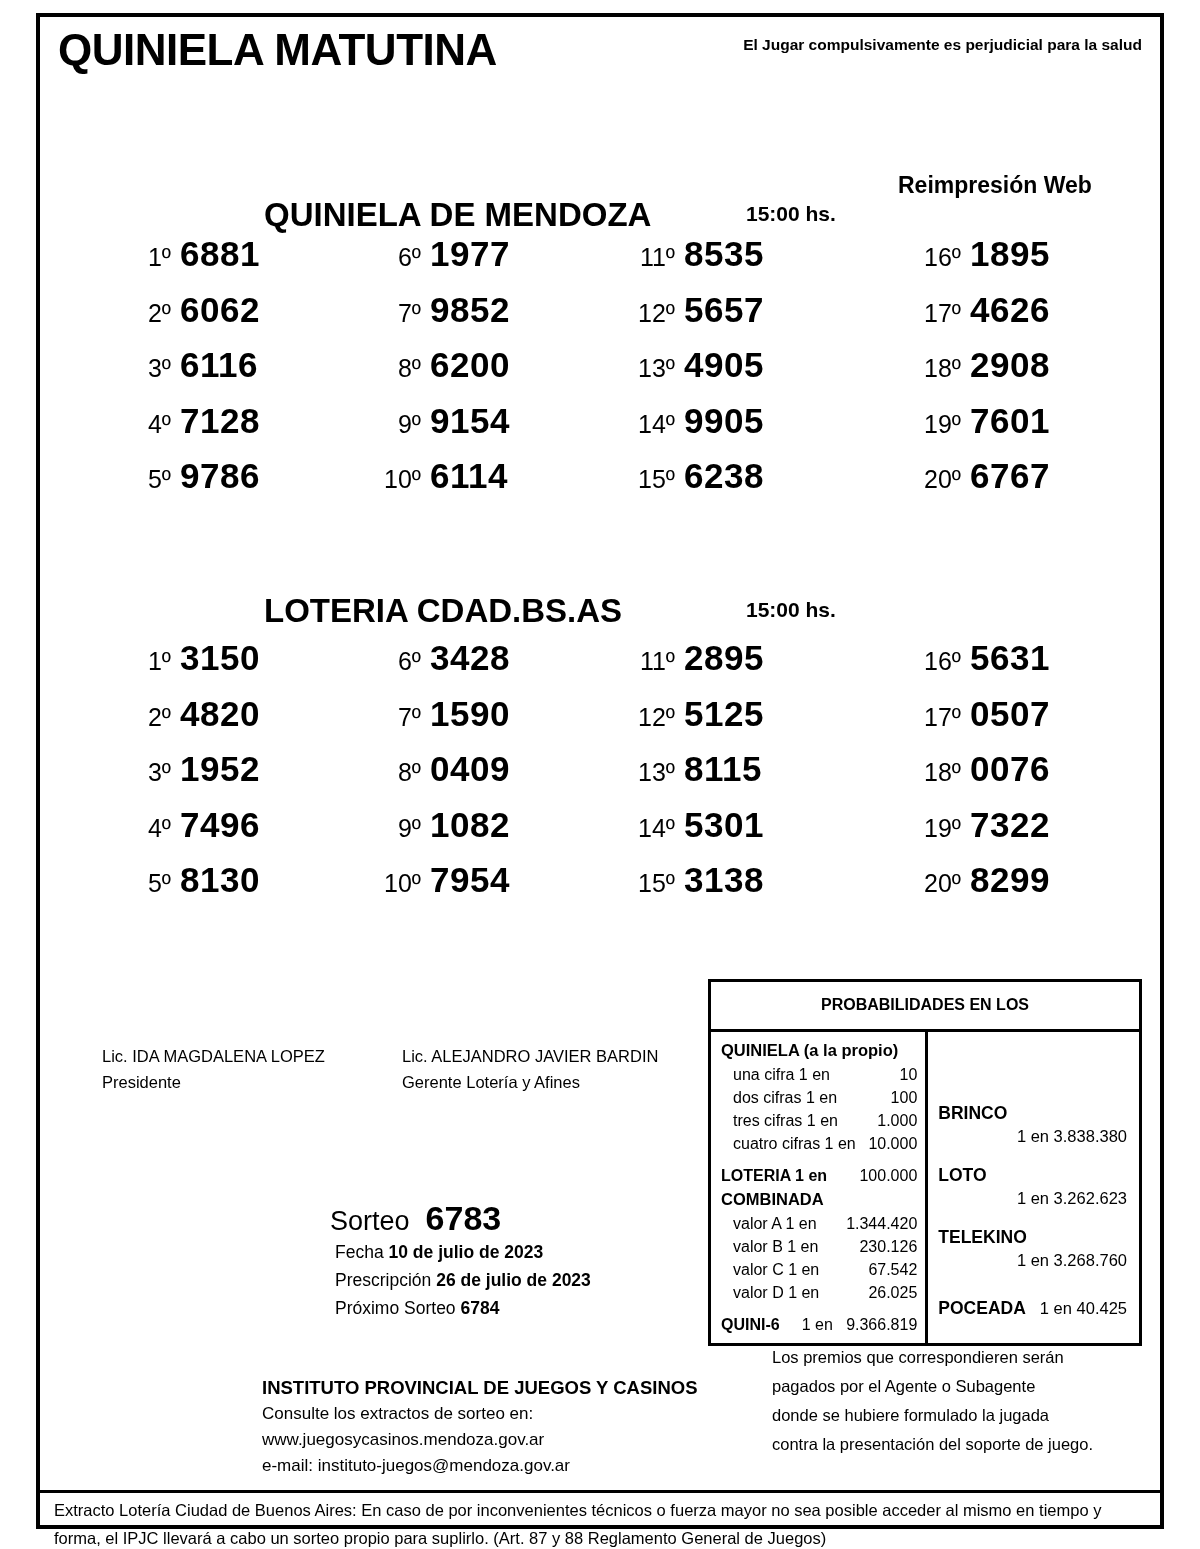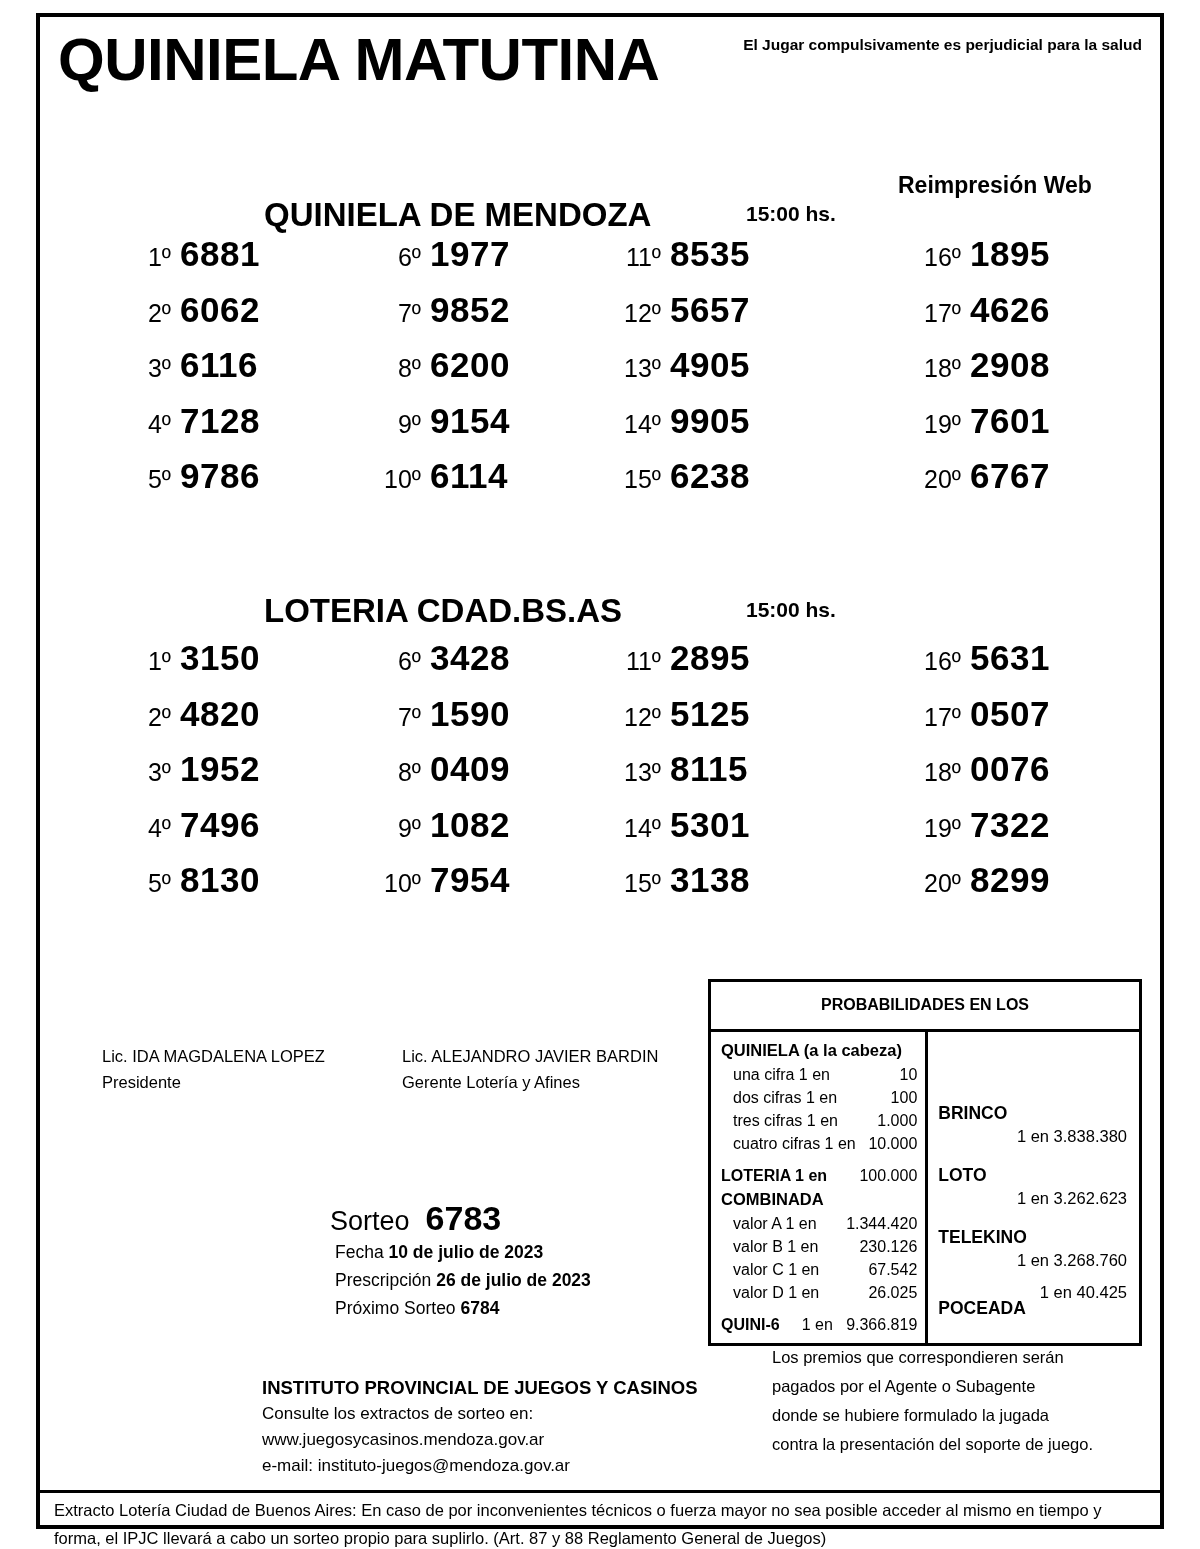--- a/index.html
+++ b/index.html
@@ -27,21 +27,21 @@
     height: 1516px;
     border: 4px solid #000000;
     box-sizing: border-box;
   }
 
   
   .masthead {
     position: absolute;
     left: 18px;
     top: 8px;
-    font-size: 60px;
+    font-size: 44px;
     font-weight: bold;
     letter-spacing: -0.5px;
     white-space: nowrap;
   }
   .warn-top {
     position: absolute;
     right: 18px;
     top: 19px;
     font-size: 15.5px;
     font-weight: bold;
@@ -108,21 +108,21 @@
     font-size: 35px;
     font-weight: bold;
     letter-spacing: 0.5px;
     min-width: 108px;
     text-align: left;
   }
 
   
   .c1 { left: 58px;  width: 190px; }
   .c2 { left: 308px; width: 190px; }
-  .c3 { left: 540px; width: 198px; }
+  .c3 { left: 554px; width: 198px; }
   .c4 { left: 840px; width: 198px; }
 
   
   .sig {
     position: absolute;
     font-size: 16.5px;
     line-height: 26px;
     white-space: nowrap;
   }
   .sig .nm { display: block; }
@@ -216,21 +216,21 @@
   }
   .gval {
     font-size: 16.5px;
     line-height: 23px;
     white-space: nowrap;
     text-align: right;
     padding-right: 4px;
   }
   .ginline {
     display: flex;
-    align-items: flex-start;
+    align-items: flex-end;
     white-space: nowrap;
     line-height: 23px;
   }
   .ginline .gname { padding-right: 14px; }
 
   
   .inst {
     position: absolute;
     left: 222px;
     top: 1358px;
@@ -504,21 +504,21 @@
       </div>
     </div>
 
     <div class="prob">
       <div class="prob-head">
         <div>PROBABILIDADES EN LOS</div>
       </div>
       <div class="prob-body">
 
         <div class="prob-left">
-          <div class="ph">QUINIELA (a la cabeza)</div>
+          <div class="ph">QUINIELA (a la propio)</div>
           <div id="quiniela-rows">
               <div class="pr">
                 <span class="pl">una cifra  1 en</span>
                 <span class="pv">10</span>
               </div>
               <div class="pr">
                 <span class="pl">dos cifras 1 en</span>
                 <span class="pv">100</span>
               </div>
               <div class="pr">

